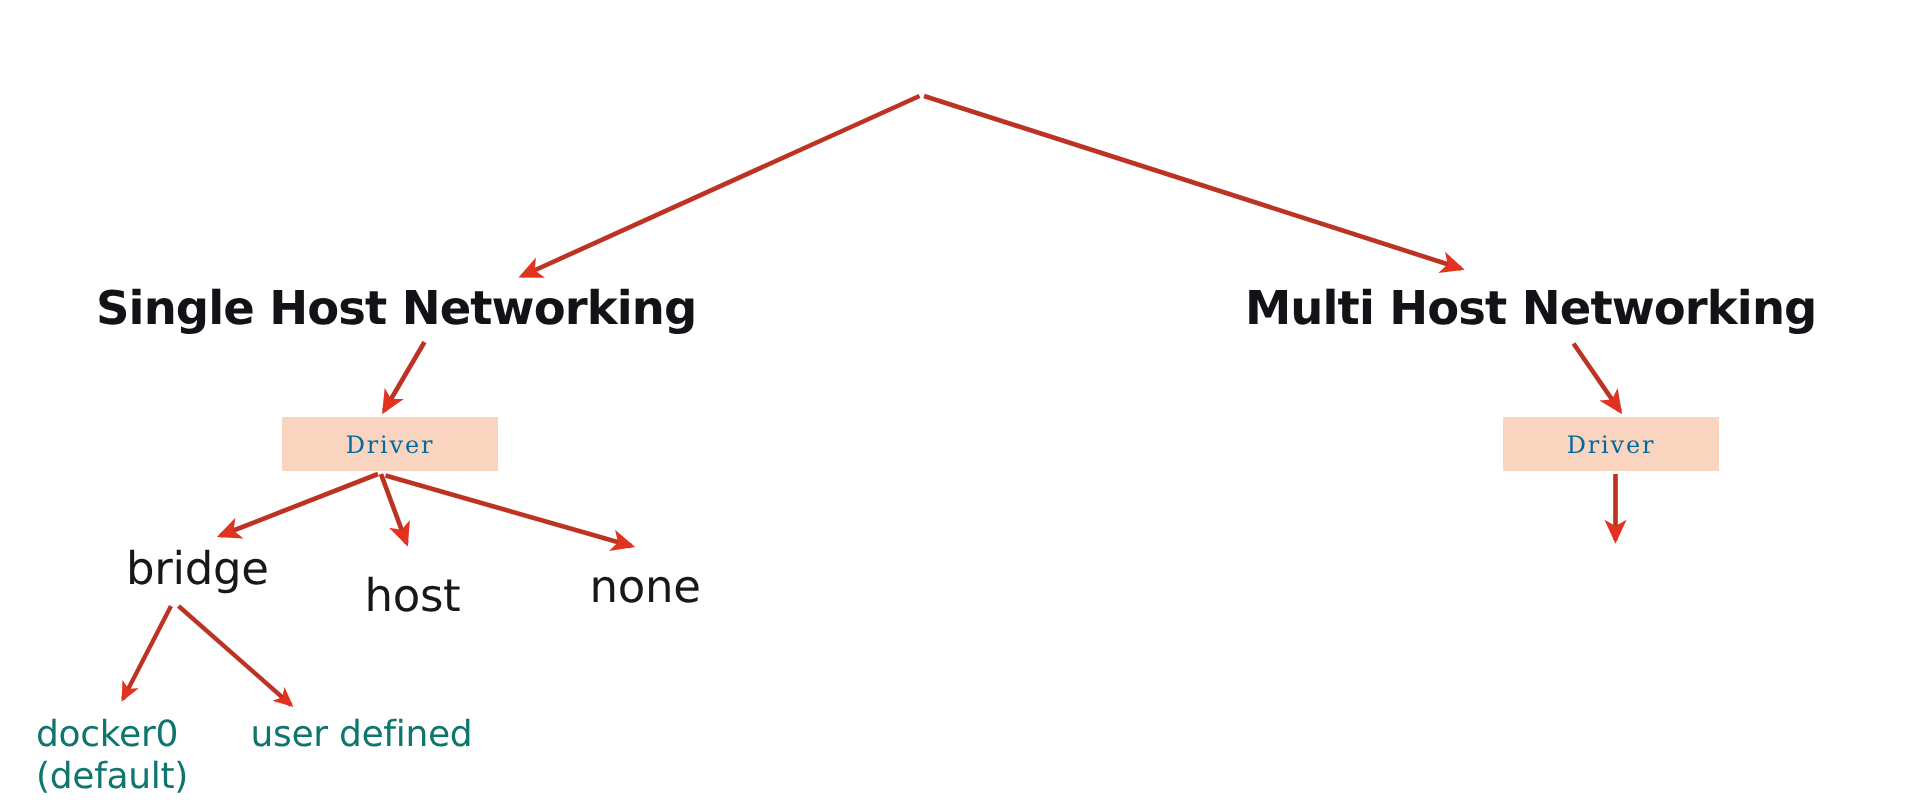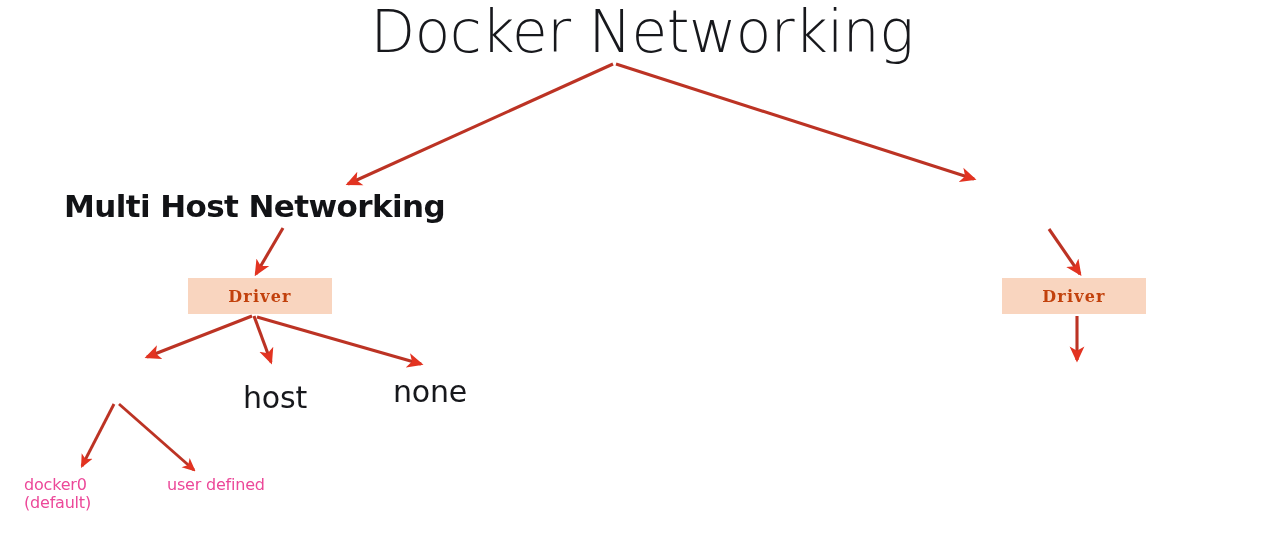--- a/index.html
+++ b/index.html
@@ -61,46 +61,46 @@
   .driver-box {
     position: absolute;
     height: 36px;
     display: flex;
     align-items: center;
     justify-content: center;
     background: #f9d5bf;
   }
   .driver-box .driver-label {
     font-family: "DejaVu Serif", serif;
-    font-weight: bold;
+    font-weight: normal;
     font-size: 16px;
     letter-spacing: 1.2px;
-    color: #c2410c;
+    color: #0369a1;
   }
   .driver-left  { left: 188px;  top: 278px; width: 144px; }
   .driver-right { left: 1002px; top: 278px; width: 144px; }
 
   
   .leaf {
     font-size: 30px;
     font-weight: normal;
     color: #17181c;
     font-family: "DejaVu Sans", sans-serif;
     letter-spacing: -0.2px;
   }
   .leaf-bridge  { left: 84px;  top: 364px; }
   .leaf-host    { left: 243px; top: 364px; margin-top: 18px; }
   .leaf-none    { left: 393px; top: 364px; margin-top: 12px; }
   .leaf-overlay { left: 1024px; top: 364px; }
 
   
   .subleaf {
-    font-size: 16px;
+    font-size: 24px;
     font-weight: normal;
-    color: #ec4899;
+    color: #0f766e;
     font-family: "DejaVu Sans", sans-serif;
     letter-spacing: -0.2px;
     line-height: 1.15;
   }
   .subleaf-docker0 { left: 24px;  top: 476px; }
   .subleaf-user    { left: 167px; top: 476px; }
 </style>
 </head>
 <body>
 
@@ -130,33 +130,34 @@
 
     <line x1="257" y1="317" x2="421" y2="364" stroke="#bc3324" stroke-width="3.1" marker-end="url(#ah)"></line>
 
     <line x1="1077" y1="316" x2="1077" y2="360" stroke="#bc3324" stroke-width="3.1" marker-end="url(#ah)"></line>
 
     <line x1="114" y1="404" x2="82" y2="466" stroke="#bc3324" stroke-width="2.9" marker-end="url(#ah-small)"></line>
 
     <line x1="119" y1="404" x2="194" y2="470" stroke="#bc3324" stroke-width="2.9" marker-end="url(#ah-small)"></line>
   </svg>
 
-  <div class="node title">Docker Networking</div>
 
-  <div class="node heading heading-left">Multi Host Networking</div>
+  <div class="node heading heading-left">Single Host Networking</div>
 
+  <div class="node heading heading-right">Multi Host Networking</div>
 
   <div class="driver-box driver-left">
     <span class="driver-label">Driver</span>
   </div>
 
   <div class="driver-box driver-right">
     <span class="driver-label">Driver</span>
   </div>
 
+  <div class="node leaf leaf-bridge">bridge</div>
 
   <div class="node leaf leaf-host">host</div>
 
   <div class="node leaf leaf-none">none</div>
 
 
   <div class="node subleaf subleaf-docker0">docker0
 (default)</div>
 
   <div class="node subleaf subleaf-user">user defined</div>

